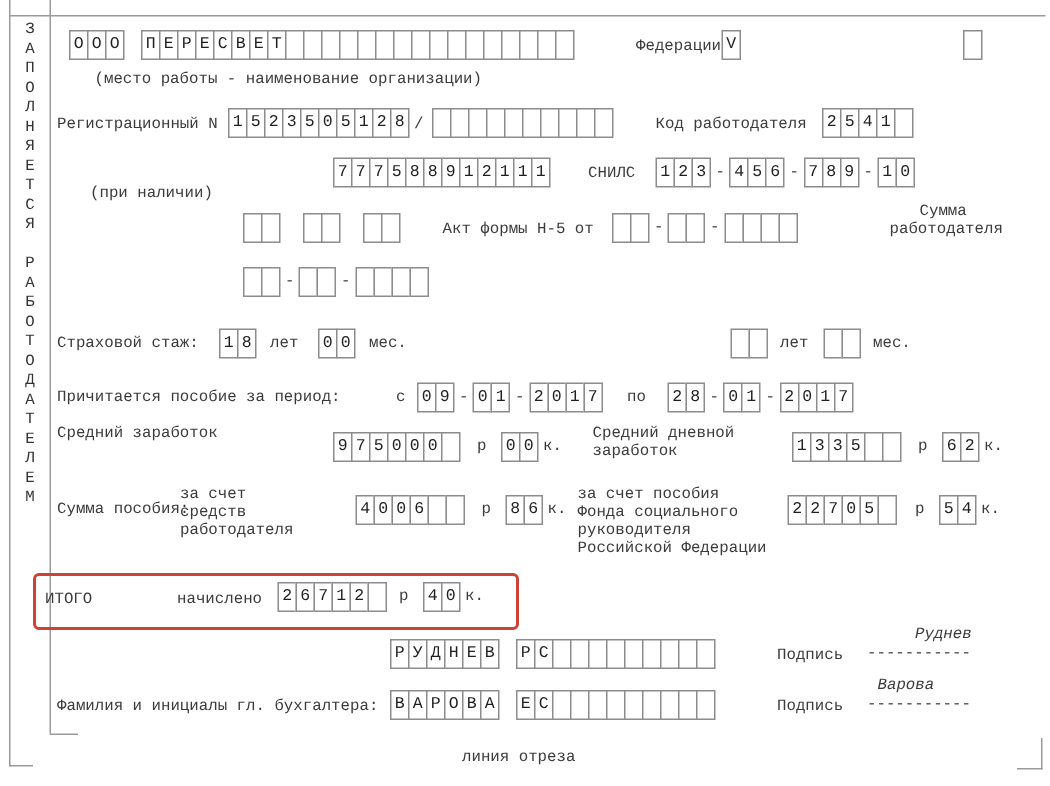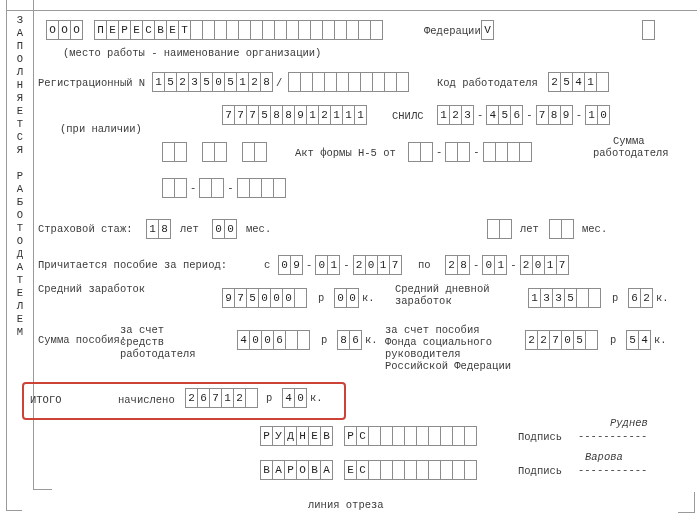--- a/index.html
+++ b/index.html
@@ -398,20 +398,21 @@
       <span class="cell"></span>
       <span class="cell"></span>
       <span class="cell"></span>
       <span class="cell"></span>
       <span class="cell"></span>
     </div>
   <div class="abs" style="left:518px;top:431px">Подпись</div>
   <div class="abs sig" style="left:610px;top:417px">Руднев</div>
   <div class="abs" style="left:578px;top:430px">-----------</div>
 
+  <div class="abs" style="left:38px;top:465px">Фамилия и инициалы гл. бухгалтера:</div>
   <div class="cells" style="left:260px;top:460px">
       <span class="cell">В</span>
       <span class="cell">А</span>
       <span class="cell">Р</span>
       <span class="cell">О</span>
       <span class="cell">В</span>
       <span class="cell">А</span>
       <span class="cell gap"></span>
       <span class="cell">Е</span>
       <span class="cell">С</span>

